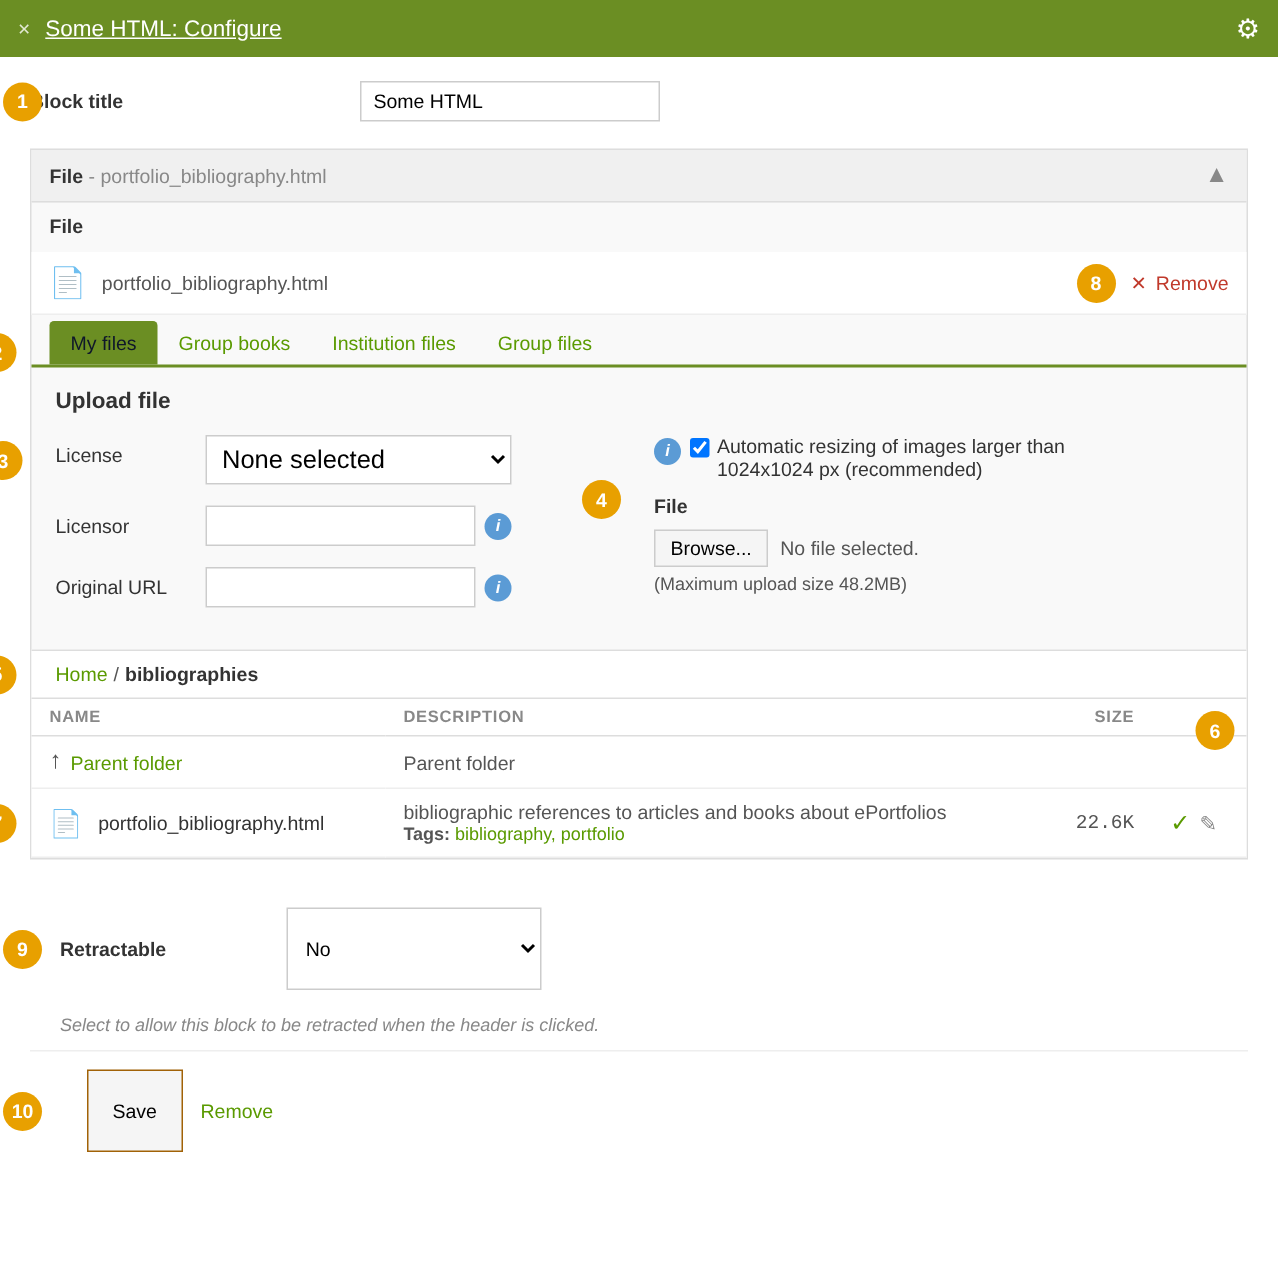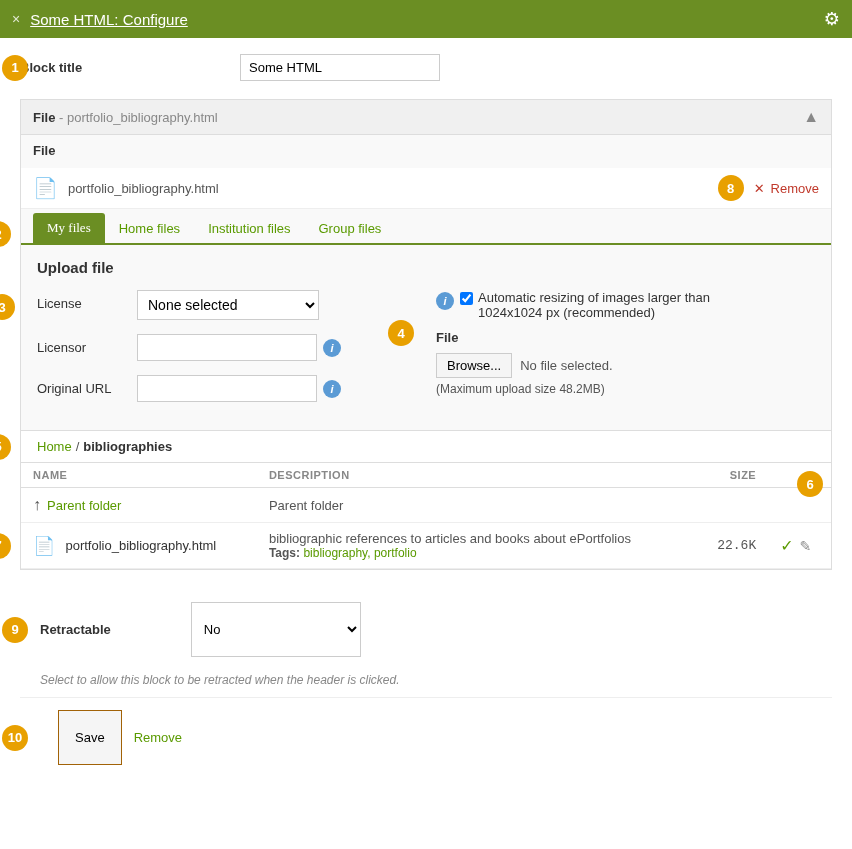--- a/index.html
+++ b/index.html
@@ -126,23 +126,22 @@
     .tab {
       padding: 7px 14px;
       font-size: 13px;
       cursor: pointer;
       color: #5a9a00;
       background: none;
       border: none;
     }
     .tab.active {
       background: #6b8e23;
-      color: #ffffff;
+      color: #0f172a;
       border-radius: 3px 3px 0 0;
-      font-family: Liberation Serif, serif;
     }
 
     .upload-section {
       padding: 14px 16px;
     }
     .upload-title {
       font-size: 15px;
       font-weight: bold;
       margin-bottom: 14px;
     }
@@ -173,23 +172,23 @@
     }
     .form-row-content {
       flex: 1;
       display: flex;
       align-items: center;
       gap: 6px;
     }
     .form-select {
       border: 1px solid #ccc;
       padding: 5px 6px;
-      font-size: 14px;
+      font-size: 17px;
       background: #fff;
-      width: 182px;
+      width: 204px;
     }
     .form-input {
       border: 1px solid #ccc;
       padding: 5px 8px;
       font-size: 13px;
       width: 180px;
       outline: none;
     }
     .info-icon {
       width: 18px;
@@ -438,21 +437,21 @@
         <span class="step-num" style="position:absolute;left:-36px;top:50%;transform:translateY(-50%);">8</span>
         <span style="color:#c0392b;font-size:13px;">✕</span>
         <button class="remove-btn">Remove</button>
       </div>
     </div>
 
     <div style="position:relative;">
       <span class="step-num" style="position:absolute;left:-36px;top:8px;">2</span>
       <div class="tabs-row">
         <button class="tab active">My files</button>
-        <button class="tab">Home files</button>
+        <button class="tab">Group books</button>
         <button class="tab">Institution files</button>
         <button class="tab">Group files</button>
       </div>
     </div>
 
     <div class="upload-section">
       <div class="upload-title">Upload file</div>
       <div class="form-grid">
 
         <div class="form-left">

